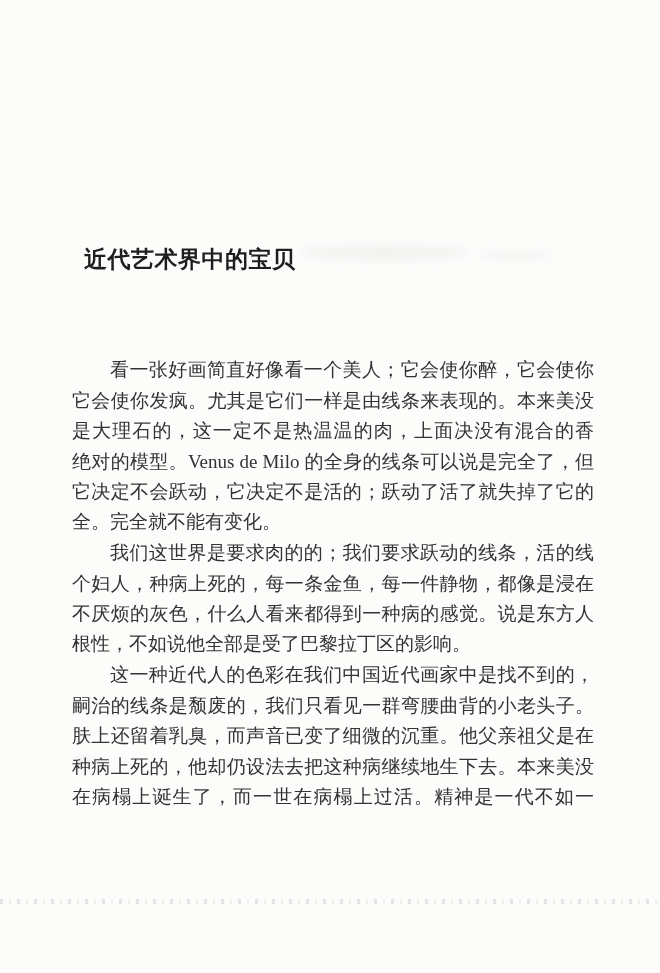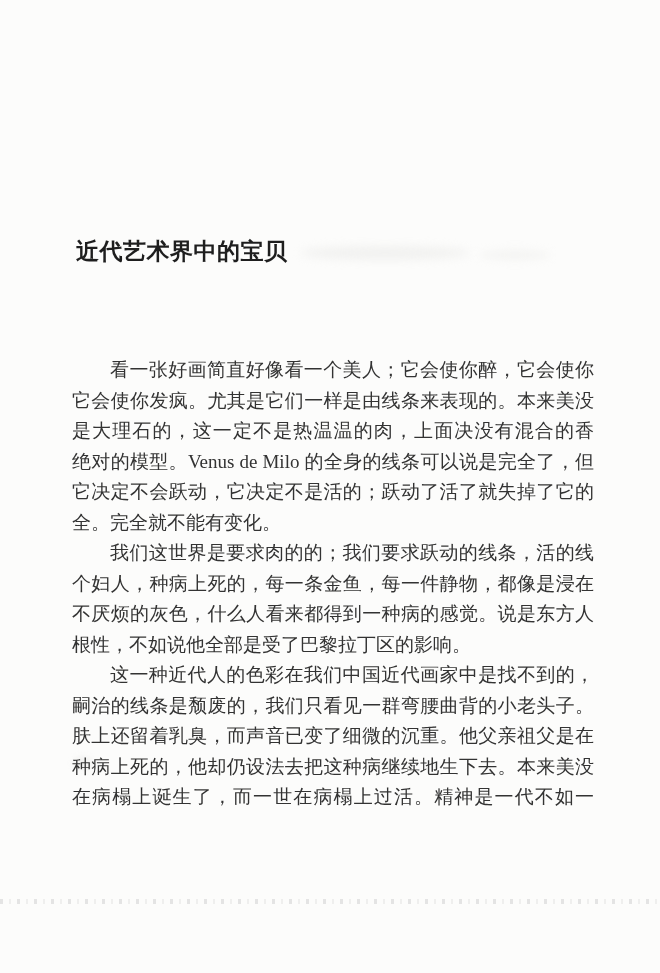--- a/index.html
+++ b/index.html
@@ -14,21 +14,21 @@
     font-family:"Liberation Serif","DejaVu Serif",serif;
     position:relative;
     overflow:hidden;
   }
   .page{
     position:absolute;inset:0;
   }
   .essay-title{
     position:absolute;
     left:72px;top:233px;
-    margin:4px;
+    margin:12px;
     font-size:23px;
     line-height:30px;
     font-weight:bold;
     color:var(--title-ink);
     letter-spacing:0.5px;
     white-space:nowrap;
   }
   .body-text{
     position:absolute;
     left:72px;top:355px;
@@ -39,20 +39,21 @@
   }
   .line{
     text-align:justify;
     text-align-last:justify;
     height:30.5px;
     overflow:hidden;
   }
   .line.short{
     text-align:right;
     text-align-last:left;
+    font-family:Liberation Mono, monospace;
   }
   .line.indent{
     text-indent:2em;
   }
   
   .scan-smudge{
     position:absolute;
     pointer-events:none;
   }
   .smudge-title{

